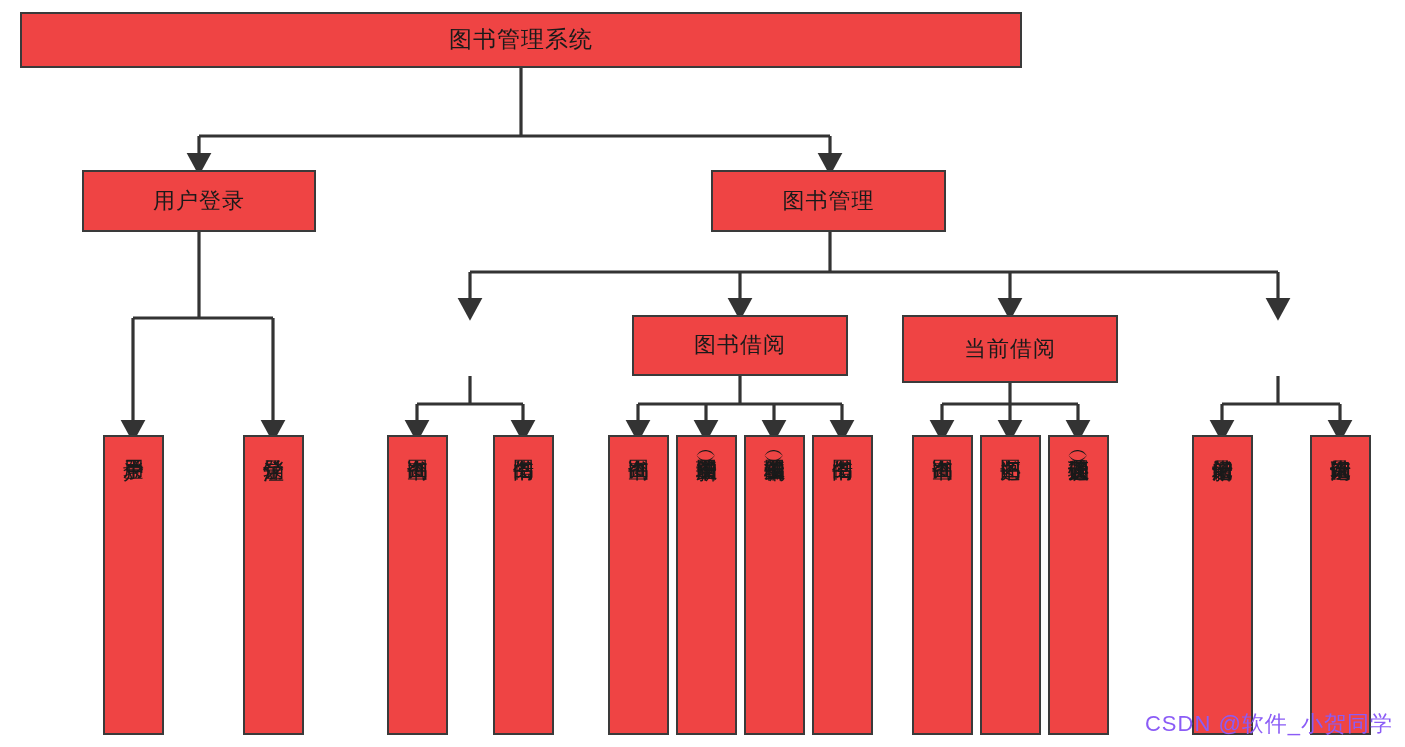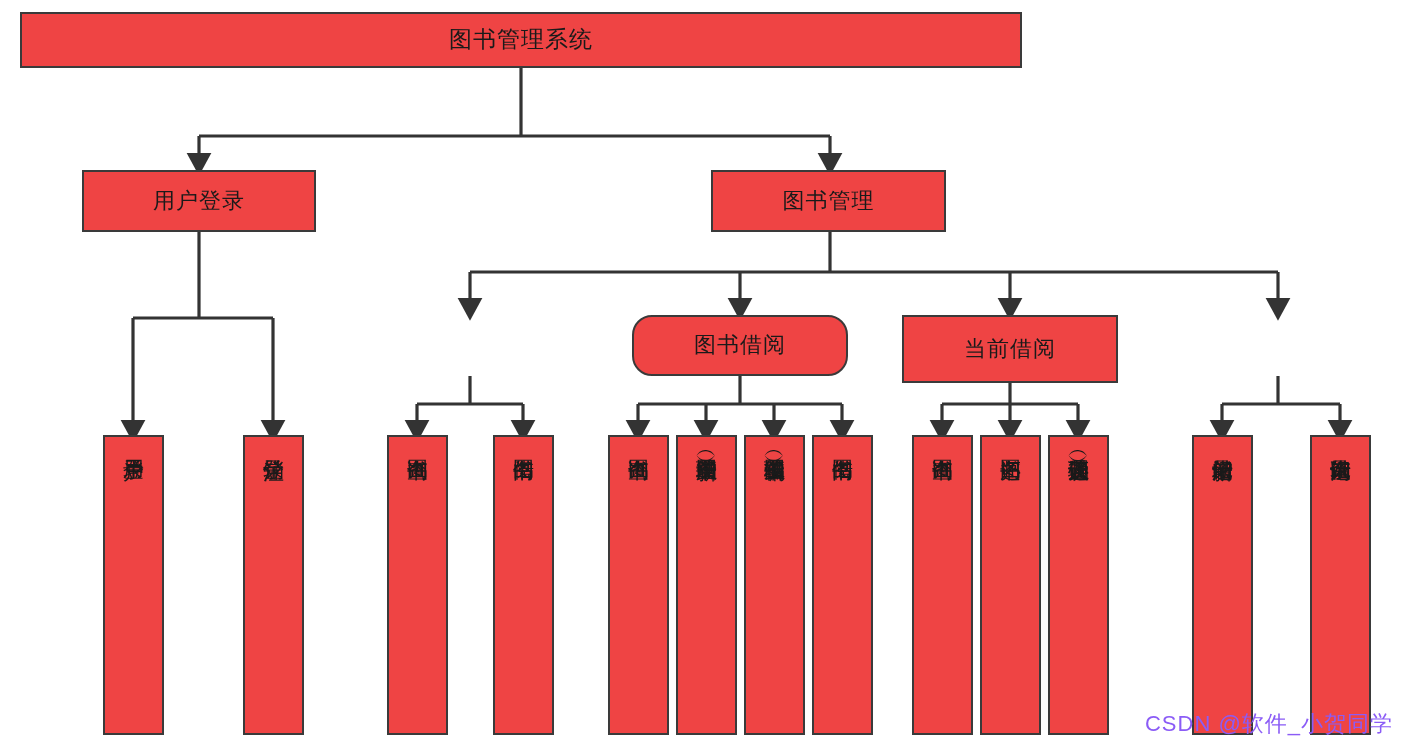--- a/index.html
+++ b/index.html
@@ -132,21 +132,21 @@
     <span>图书管理系统</span>
   </div>
 
   <div class="node horizontal" style="left:82px; top:170px; width:234px; height:62px;">
     <span>用户登录</span>
   </div>
   <div class="node horizontal" style="left:711px; top:170px; width:235px; height:62px;">
     <span>图书管理</span>
   </div>
 
-  <div class="node horizontal" style="left:632px; top:315px; width:216px; height:61px;border-radius:20px;">
+  <div class="node horizontal" style="left:632px; top:315px; width:216px; height:61px;">
     <span>图书借阅</span>
   </div>
   <div class="node horizontal" style="left:902px; top:315px; width:216px; height:68px;">
     <span>当前借阅</span>
   </div>
 
   <div class="node vertical" style="left:103px; top:435px; width:61px; height:300px;">
     <span class="vlabel">用户登录</span>
   </div>
   <div class="node vertical" style="left:243px; top:435px; width:61px; height:300px;">

